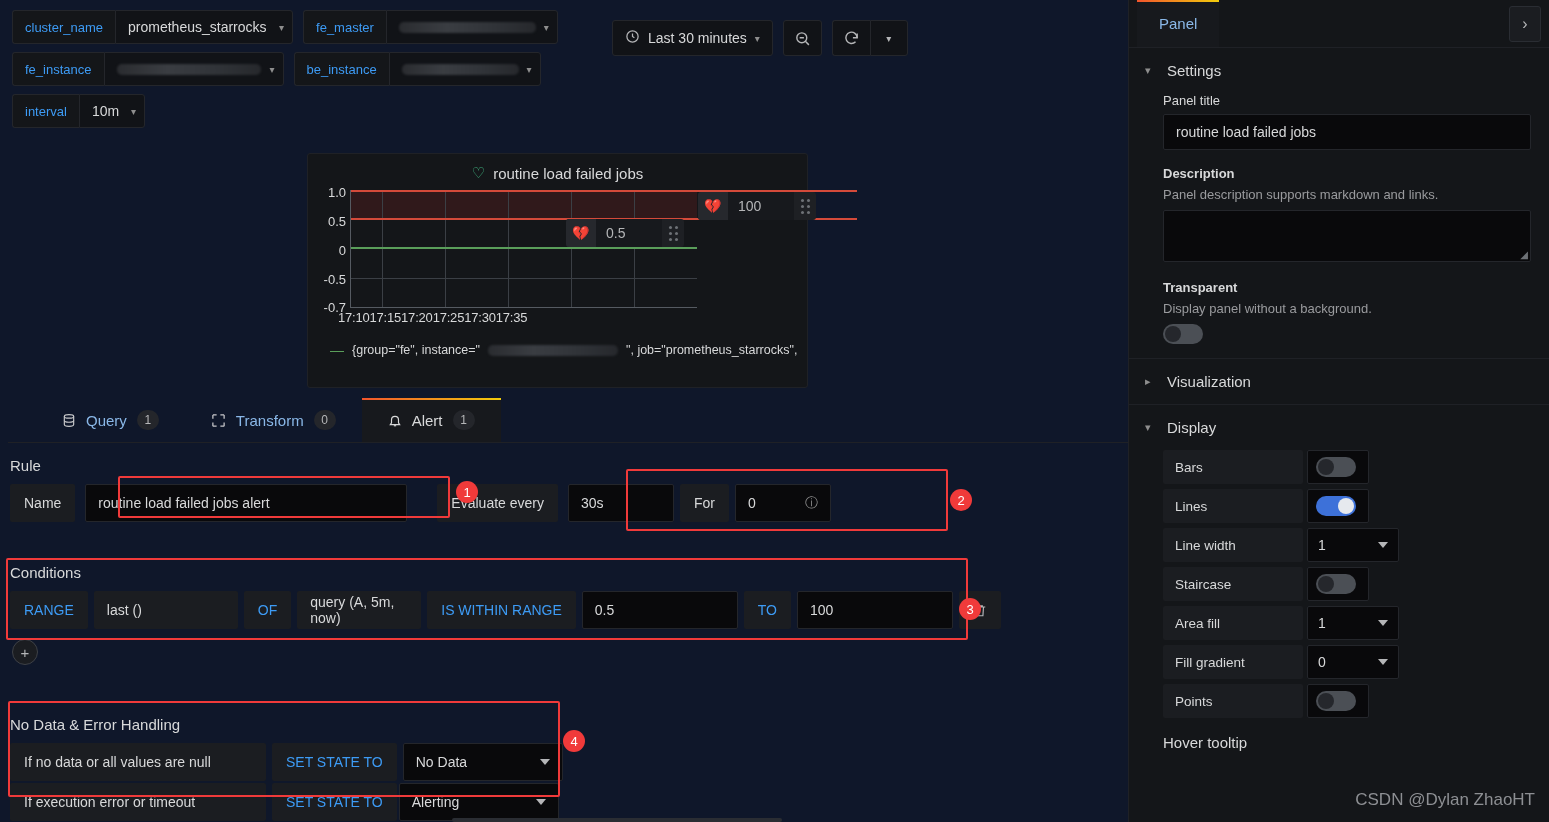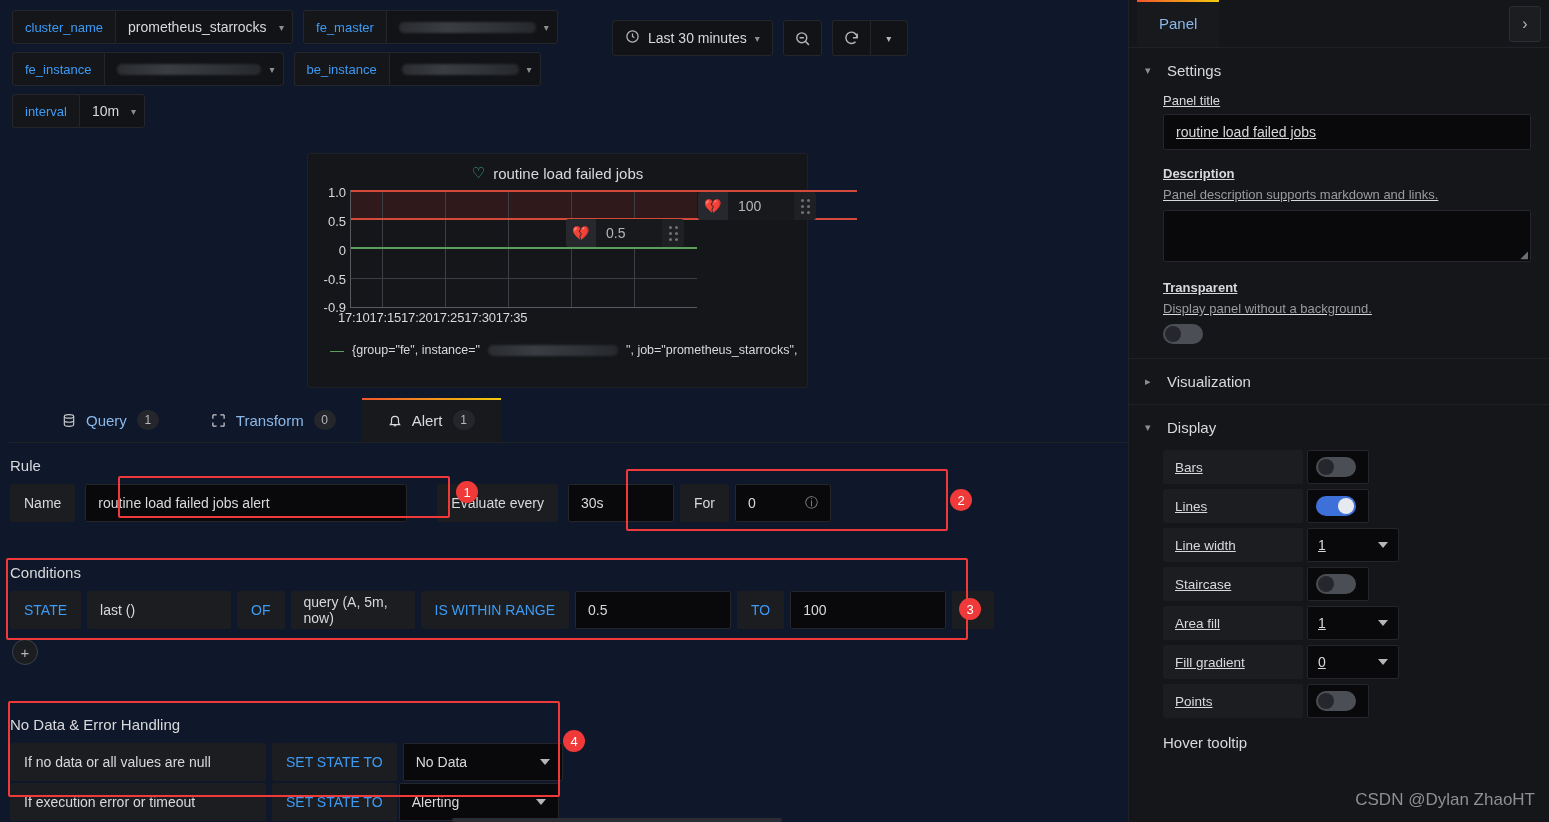--- a/index.html
+++ b/index.html
@@ -144,21 +144,21 @@
     position: relative; overflow: hidden; }
   .opt-tabbar { height: 48px; border-bottom: 1px solid #1f2126; display: flex; align-items: stretch; padding-left: 8px; position: relative; }
   .opt-tab { position: relative; display: flex; align-items: center; padding: 0 22px; font-size: 15px; color: #8ab8e8; background: #17191d; }
   .opt-tab::before { content: ""; position: absolute; left: 0; right: 0; top: 0; height: 2px;
     background: linear-gradient(90deg,#f2552c,#f2cc0c); }
   .expbtn { position: absolute; right: 8px; top: 6px; width: 32px; height: 36px; background: #1b1d21;
     border: 1px solid #2a2d33; border-radius: 3px; color: #b5b6b8; display: flex; align-items: center; justify-content: center; }
 
   .acc-head { display: flex; align-items: center; gap: 12px; padding: 14px 0 14px 16px; font-size: 15px; color: #d8d9da; }
   .acc-head .chev { color: #8e8e8e; font-size: 11px; width: 10px; }
-  .acc-body { padding: 0 18px 14px 34px; text-decoration: underline; }
+  .acc-body { padding: 0 18px 14px 34px; }
   .opt-label { font-size: 13px; color: #d8d9da; margin-bottom: 6px; }
   .opt-sub { font-size: 13px; color: #9a9b9e; margin-bottom: 8px; }
   .opt-input { width: 100%; height: 36px; background: #09090b; border: 1px solid #24262b; border-radius: 2px;
     color: #d8d9da; font-size: 14px; padding: 0 12px; display: flex; align-items: center; }
   .opt-textarea { width: 100%; height: 52px; background: #09090b; border: 1px solid #24262b; border-radius: 2px; position: relative; }
   .resize-h { position: absolute; right: 2px; bottom: 1px; color: #6d7176; font-size: 10px; transform: rotate(0deg); }
   .divider { height: 1px; background: #1f2126; margin: 0; }
 
   .toggle { width: 40px; height: 20px; border-radius: 10px; background: #4b4f55; position: relative; }
   .toggle .knob { position: absolute; top: 2px; left: 2px; width: 16px; height: 16px; border-radius: 50%; background: #25272c; }
@@ -264,21 +264,21 @@
         <span class="heart-ok">♡</span>
         <span>routine load failed jobs</span>
       </div>
 
       <div class="graph">
         <div class="ylabels">
           <div class="ylab" style="top:2px">1.0</div>
           <div class="ylab" style="top:31px">0.5</div>
           <div class="ylab" style="top:60px">0</div>
           <div class="ylab" style="top:89px">-0.5</div>
-          <div class="ylab" style="top:117px">-0.9</div>
+          <div class="ylab" style="top:117px">-0.7</div>
         </div>
 
         <div class="plot">
           <div class="band" style="top:0; height:29px"></div>
           <div class="hgrid" style="top:29px"></div>
           <div class="hgrid" style="top:58px"></div>
           <div class="hgrid" style="top:88px"></div>
           <div class="vgrid" style="left:31px"></div>
           <div class="vgrid" style="left:94px"></div>
           <div class="vgrid" style="left:157px"></div>
@@ -375,21 +375,21 @@
         <div class="fld-input" style="width:106px; margin-left:8px">30s</div>
         <div class="fld-label" style="margin-left:4px">For</div>
         <div class="fld-input" style="width:96px; margin-left:4px">
           <span>0</span>
           <span class="info-i">ⓘ</span>
         </div>
       </div>
 
       <div class="sec-title" style="margin-top:42px">Conditions</div>
       <div class="row" style="margin-left:10px">
-        <div class="fld-label blue">STATE</div>
+        <div class="fld-label blue">RANGE</div>
         <div class="fld-input plain" style="width:144px; margin-left:4px">last ()</div>
         <div class="fld-label blue" style="margin-left:4px">OF</div>
         <div class="fld-input plain" style="width:124px; margin-left:4px">query (A, 5m, now)</div>
         <div class="fld-label blue" style="margin-left:4px">IS WITHIN RANGE</div>
         <div class="fld-input" style="width:156px; margin-left:4px">0.5</div>
         <div class="fld-label blue" style="margin-left:4px">TO</div>
         <div class="fld-input" style="width:156px; margin-left:4px">100</div>
         <div class="fld-label" style="margin-left:4px; width:42px; justify-content:center">
           <svg width="15" height="15" viewBox="0 0 24 24" fill="none" stroke="#b5b6b8" stroke-width="2">
             <path d="M3 6h18M8 6V4h8v2M6 6l1 15h10l1-15"></path>

